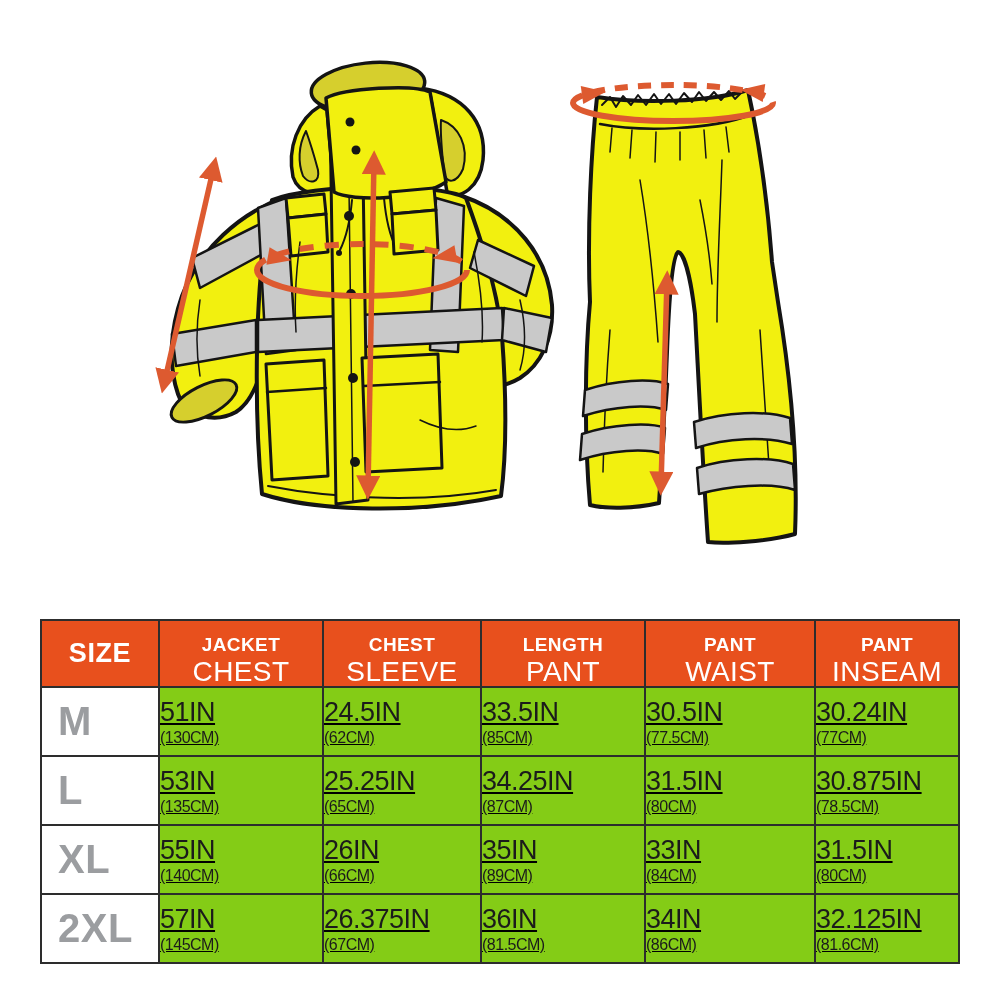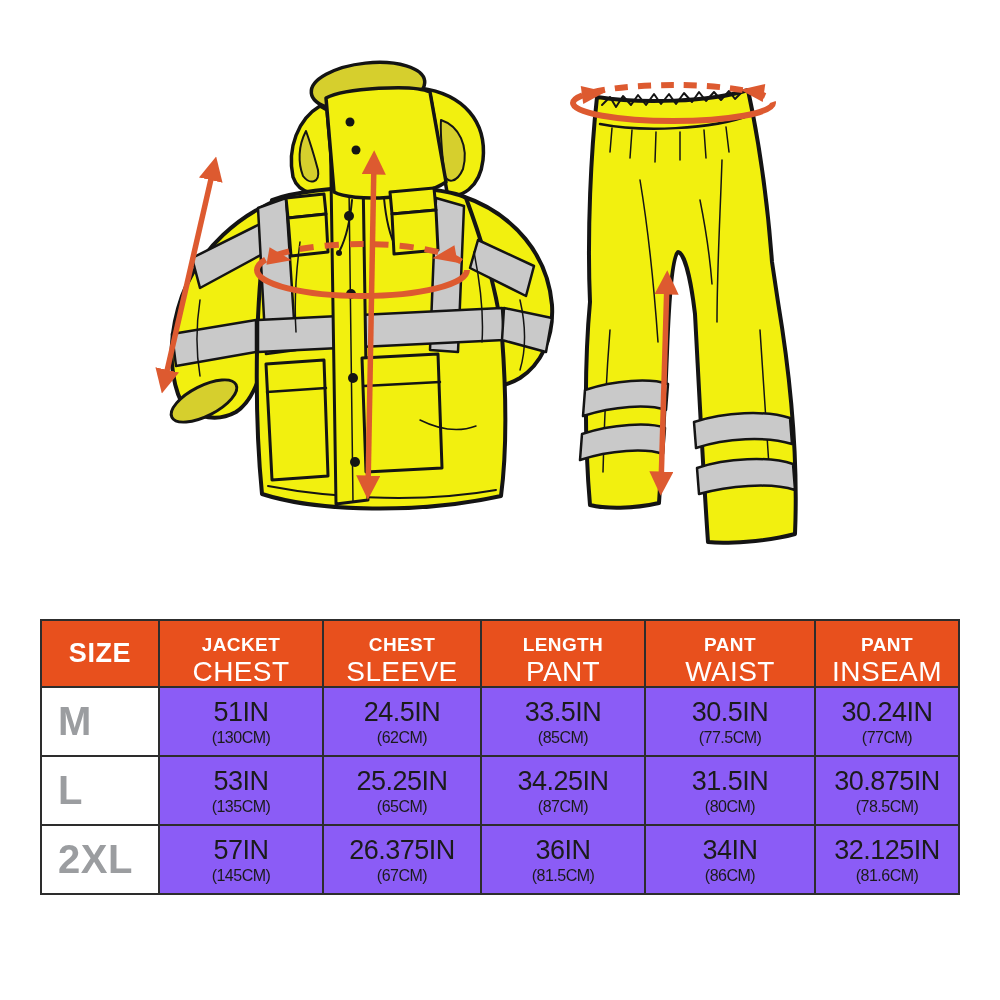--- a/index.html
+++ b/index.html
@@ -10,21 +10,21 @@
   table.size-table{position:absolute;left:40px;top:619px;width:918px;border-collapse:collapse;
                    table-layout:fixed;background:#ffffff;}
   .size-table th,.size-table td{border:2px solid #2d2d2d;padding:0;vertical-align:middle;}
   .size-table thead th{background:#E8501D;color:#ffffff;height:60px;text-align:center;}
   .h1{display:block;font-size:19px;font-weight:bold;letter-spacing:.4px;line-height:1.2;margin-top:13px;}
   .h2{display:block;font-size:28px;font-weight:normal;letter-spacing:.4px;line-height:1.05;}
   .size-head{font-size:27px;font-weight:bold;letter-spacing:.6px;}
   .size-table tbody tr{height:69px;}
   .size-table tbody th.size-label{background:#ffffff;color:#9B9DA0;font-size:40px;font-weight:bold;
                    text-align:left;padding-left:16px;letter-spacing:.5px;}
-  .size-table tbody td{text-align:center;background:#8b5cf6;}
+  .size-table tbody td{background:#84cc16;text-decoration:underline;}
   .val{font-size:27px;color:#1b1b1b;line-height:1.25;letter-spacing:-.5px;font-weight:500;}
   .cm{font-size:16px;color:#1b1b1b;line-height:1.15;letter-spacing:-.5px;}
 </style>
 </head>
 <body>
 
 <div class="stage">
 
   <div class="illustration">
     <svg width="1000" height="615" viewBox="0 0 1000 615">
@@ -226,20 +226,43 @@
         <td>
             <div class="val">31.5IN</div>
             <div class="cm">(80CM)</div>
           </td>
         <td>
             <div class="val">30.875IN</div>
             <div class="cm">(78.5CM)</div>
           </td>
       </tr>
       <tr>
+        <th class="size-label">XL</th>
+        <td>
+            <div class="val">55IN</div>
+            <div class="cm">(140CM)</div>
+          </td>
+        <td>
+            <div class="val">26IN</div>
+            <div class="cm">(66CM)</div>
+          </td>
+        <td>
+            <div class="val">35IN</div>
+            <div class="cm">(89CM)</div>
+          </td>
+        <td>
+            <div class="val">33IN</div>
+            <div class="cm">(84CM)</div>
+          </td>
+        <td>
+            <div class="val">31.5IN</div>
+            <div class="cm">(80CM)</div>
+          </td>
+      </tr>
+      <tr>
         <th class="size-label">2XL</th>
         <td>
             <div class="val">57IN</div>
             <div class="cm">(145CM)</div>
           </td>
         <td>
             <div class="val">26.375IN</div>
             <div class="cm">(67CM)</div>
           </td>
         <td>

